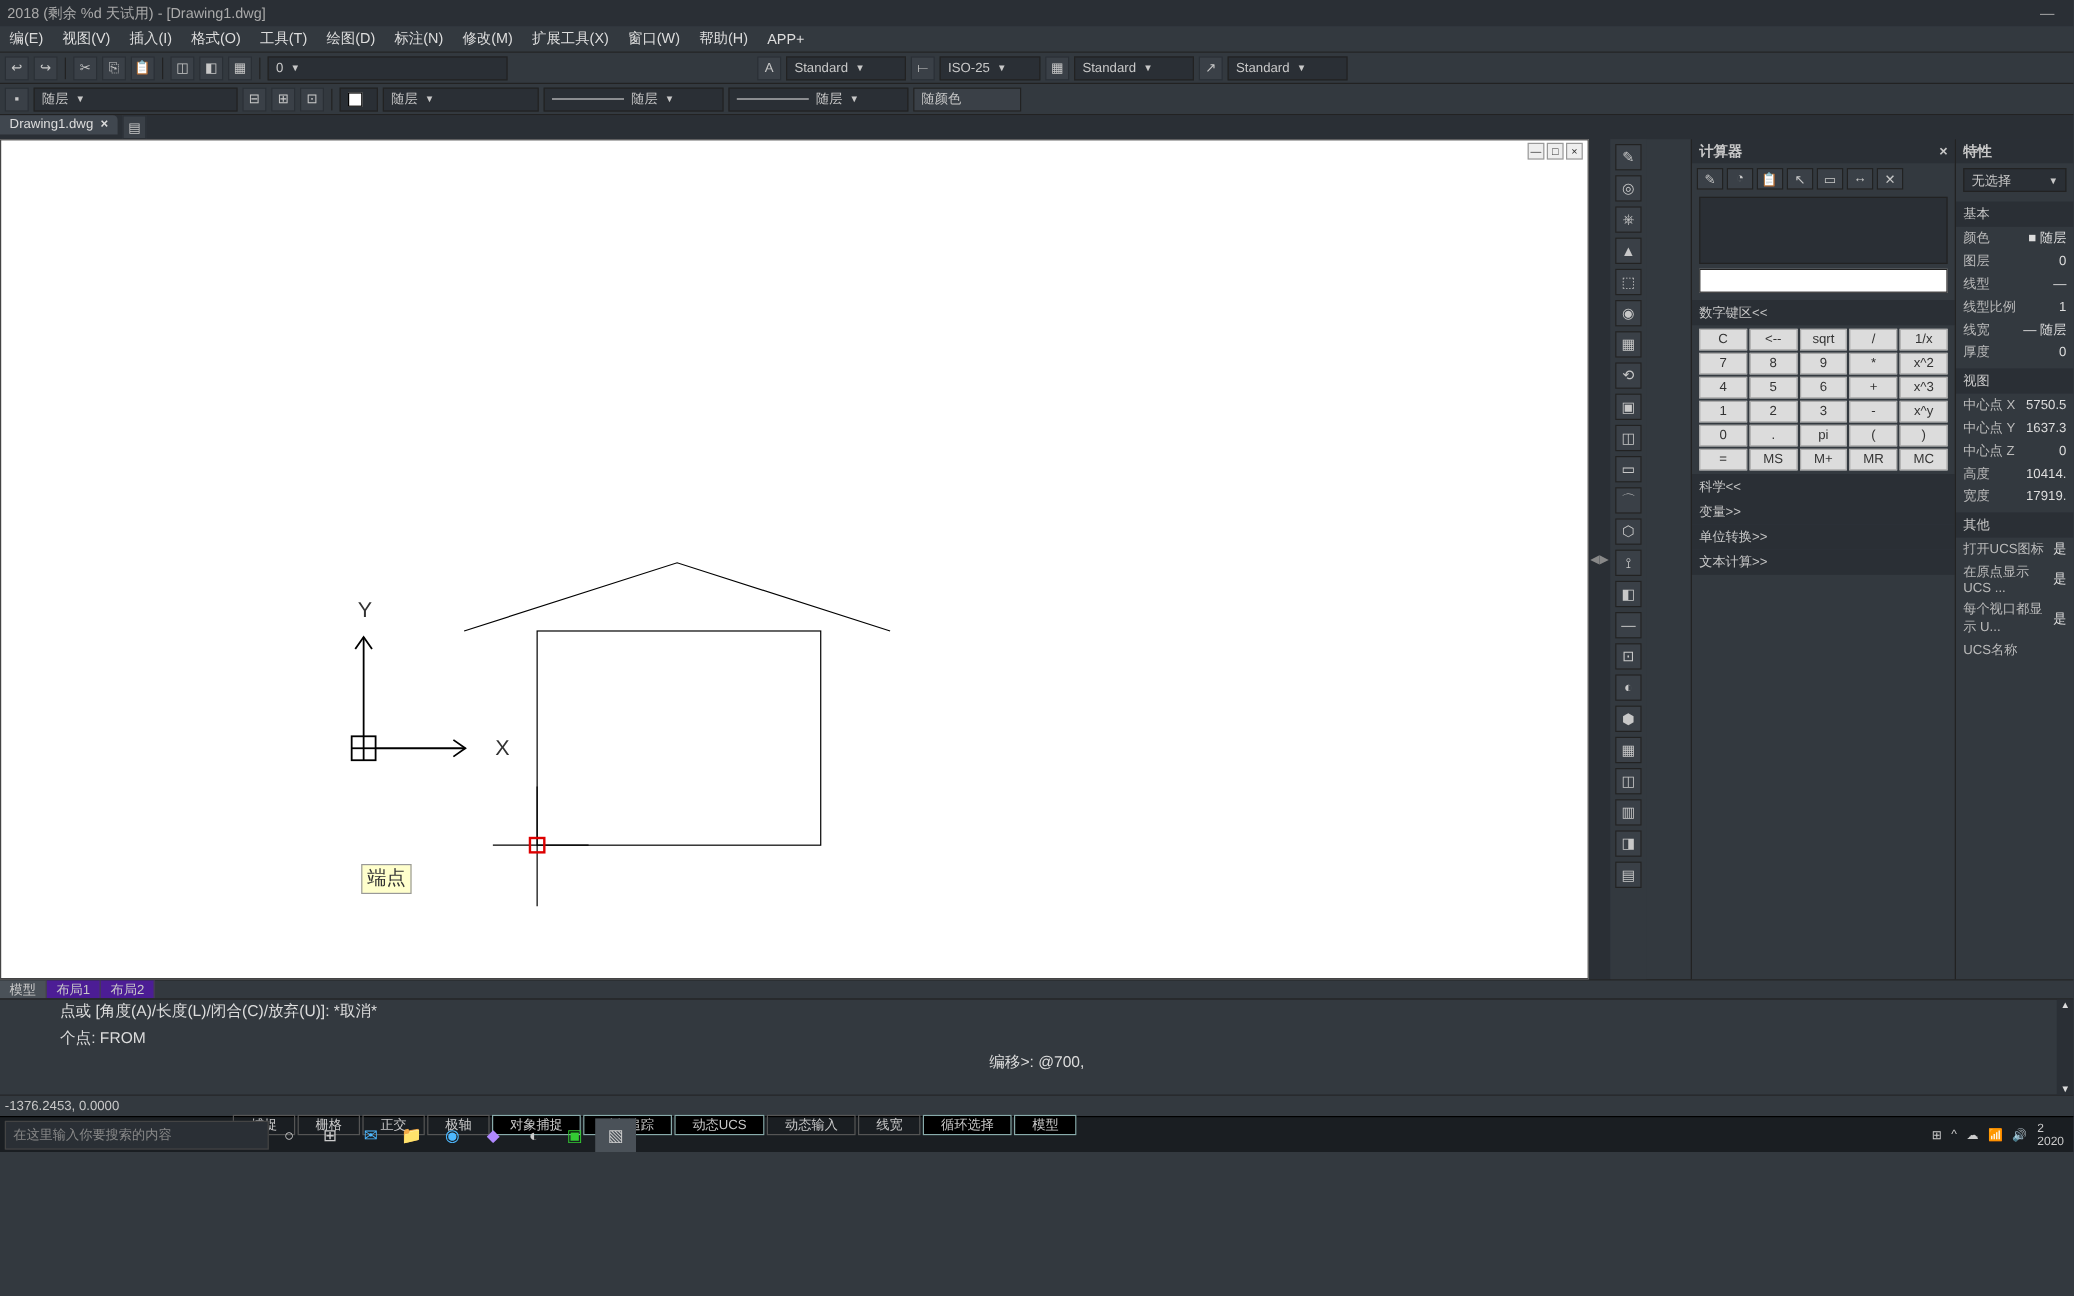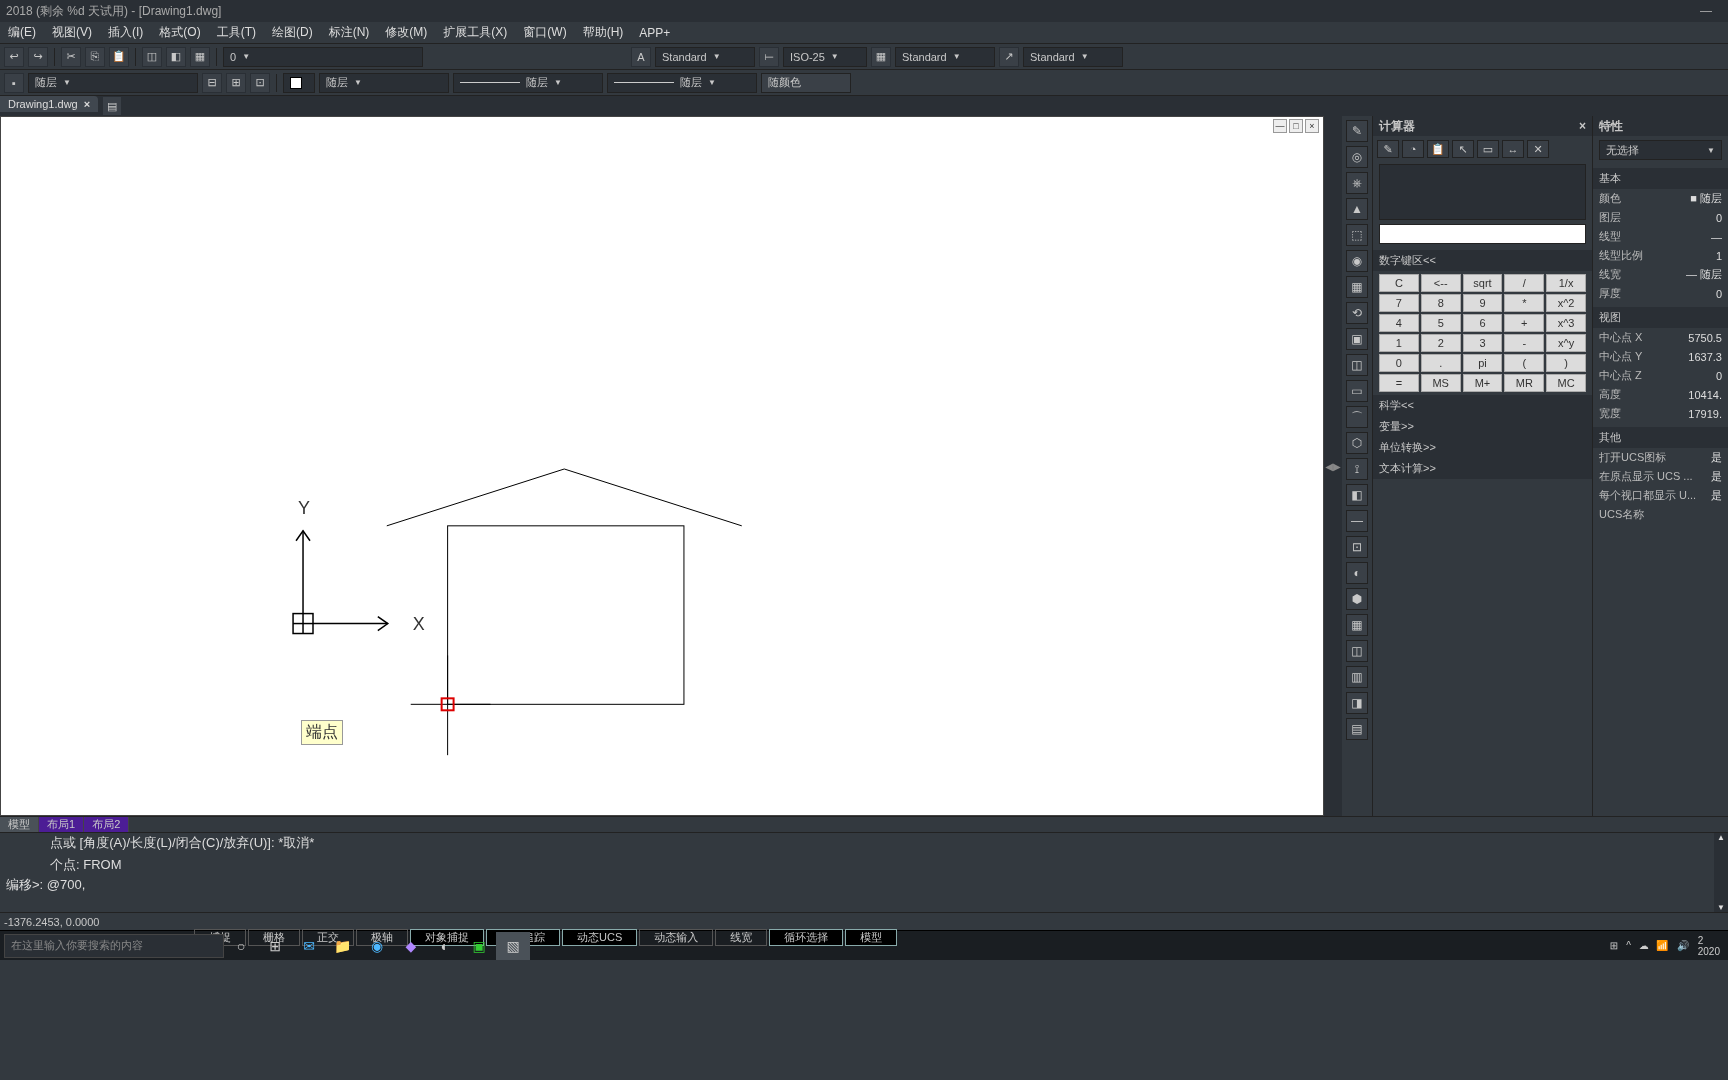--- a/index.html
+++ b/index.html
@@ -20,21 +20,21 @@
 .doc-tab .x { cursor: pointer; font-weight: bold; }
 .main-row { display: flex; height: 700px; }
 .canvas-wrap { flex: 1; position: relative; background: #fff; border: 1px solid #444; }
 .canvas-wrap .win-ctrl { position: absolute; top: 2px; right: 4px; display: flex; gap: 2px; }
 .canvas-wrap .win-ctrl span { width: 14px; height: 14px; background: #eee; border: 1px solid #999; font-size: 9px; display: inline-flex; align-items: center; justify-content: center; cursor: pointer; color: #333; }
 .drawing-svg { width: 100%; height: 100%; }
 .palette-col { width: 30px; background: #33393f; display: flex; flex-direction: column; align-items: center; padding-top: 4px; gap: 4px; }
 .palette-col .pb { width: 22px; height: 22px; background: #3a4047; border: 1px solid #222; cursor: pointer; display: flex; align-items: center; justify-content: center; font-size: 12px; }
 .right-panels { width: 356px; display: flex; }
 .panel { background: #33393f; border-left: 1px solid #222; display: flex; flex-direction: column; }
-.panel.calc { width: 220px; }
+.panel.calc { width: 220px; margin-left: 37px; }
 .panel.props { flex: 1; }
 .panel-title { background: #2a2f35; height: 20px; display: flex; align-items: center; padding: 0 6px; font-weight: bold; font-size: 12px; }
 .panel-title .close { margin-left: auto; cursor: pointer; }
 .calc-toolbar { display: flex; gap: 3px; padding: 4px; }
 .calc-toolbar .cb { width: 22px; height: 18px; background: #3a4047; border: 1px solid #222; cursor: pointer; display: flex; align-items: center; justify-content: center; }
 .calc-display { margin: 2px 6px; height: 56px; background: #2a2f35; border: 1px solid #222; }
 .calc-input { margin: 2px 6px 6px; height: 20px; background: #fff; border: 1px solid #222; }
 .calc-section { background: #2a2f35; padding: 3px 6px; font-size: 11px; cursor: pointer; }
 .calc-grid { display: grid; grid-template-columns: repeat(5, 1fr); gap: 2px; padding: 3px 6px; }
 .calc-key { background: #dcdcdc; color: #333; height: 18px; display: flex; align-items: center; justify-content: center; border: 1px solid #aaa; cursor: pointer; font-size: 11px; }
@@ -42,21 +42,21 @@
 .props-select { margin: 4px 6px; height: 20px; background: #2a2f35; border: 1px solid #222; display: flex; align-items: center; padding: 0 6px; }
 .props-section { background: #2a2f35; padding: 3px 6px; font-size: 11px; margin-top: 4px; }
 .props-row { display: flex; padding: 2px 6px; font-size: 11px; align-items: center; }
 .props-row .k { flex: 1; color: #bbb; }
 .props-row .v { color: #ddd; display: flex; align-items: center; gap: 3px; }
 .model-tabs { height: 16px; background: #33393f; display: flex; gap: 0; border-top: 1px solid #222; }
 .model-tabs .mt { padding: 0 8px; background: #4c1d95; border-right: 1px solid #444; cursor: pointer; font-size: 11px; display: flex; align-items: center; }
 .model-tabs .mt.active { background: #4a5158; }
 .cmd-area { background: #33393f; border-top: 1px solid #222; font-family: Consolas, monospace; font-size: 13px; color: #ddd; position: relative; }
 .cmd-line { padding: 1px 6px; white-space: pre; margin-left: 44px; }
-.cmd-input-row { display: flex; align-items: center; padding: 1px 6px; }
+.cmd-input-row { display: flex; align-items: center; padding: 1px 6px; flex-direction: column; }
 .cmd-input { background: transparent; border: none; color: #ddd; font-family: inherit; font-size: inherit; flex: 1; outline: none; }
 .cmd-scroll { position: absolute; right: 0; top: 0; bottom: 0; width: 14px; background: #2a2f35; display: flex; flex-direction: column; justify-content: space-between; align-items: center; }
 .cmd-scroll span { font-size: 8px; cursor: pointer; }
 .status-bar { height: 18px; background: #33393f; border-top: 1px solid #222; display: flex; align-items: center; padding: 0 4px; font-size: 11px; }
 .status-bar .coord { width: 180px; }
 .status-bar .toggles { display: flex; gap: 2px; margin-left: 10px; }
 .status-bar .tg { padding: 0 14px; border: 1px solid #555; cursor: pointer; margin-top: 32px; }
 .status-bar .tg.on { background: #000000; border-color: #8aa; }
 .taskbar { height: 30px; background: #1a1e22; border-top: 1px solid #000; display: flex; align-items: center; }
 .taskbar .search { flex: 0 0 220px; height: 24px; background: #2a2f35; border: 1px solid #444; margin-left: 4px; display: flex; align-items: center; padding: 0 6px; color: #888; }

